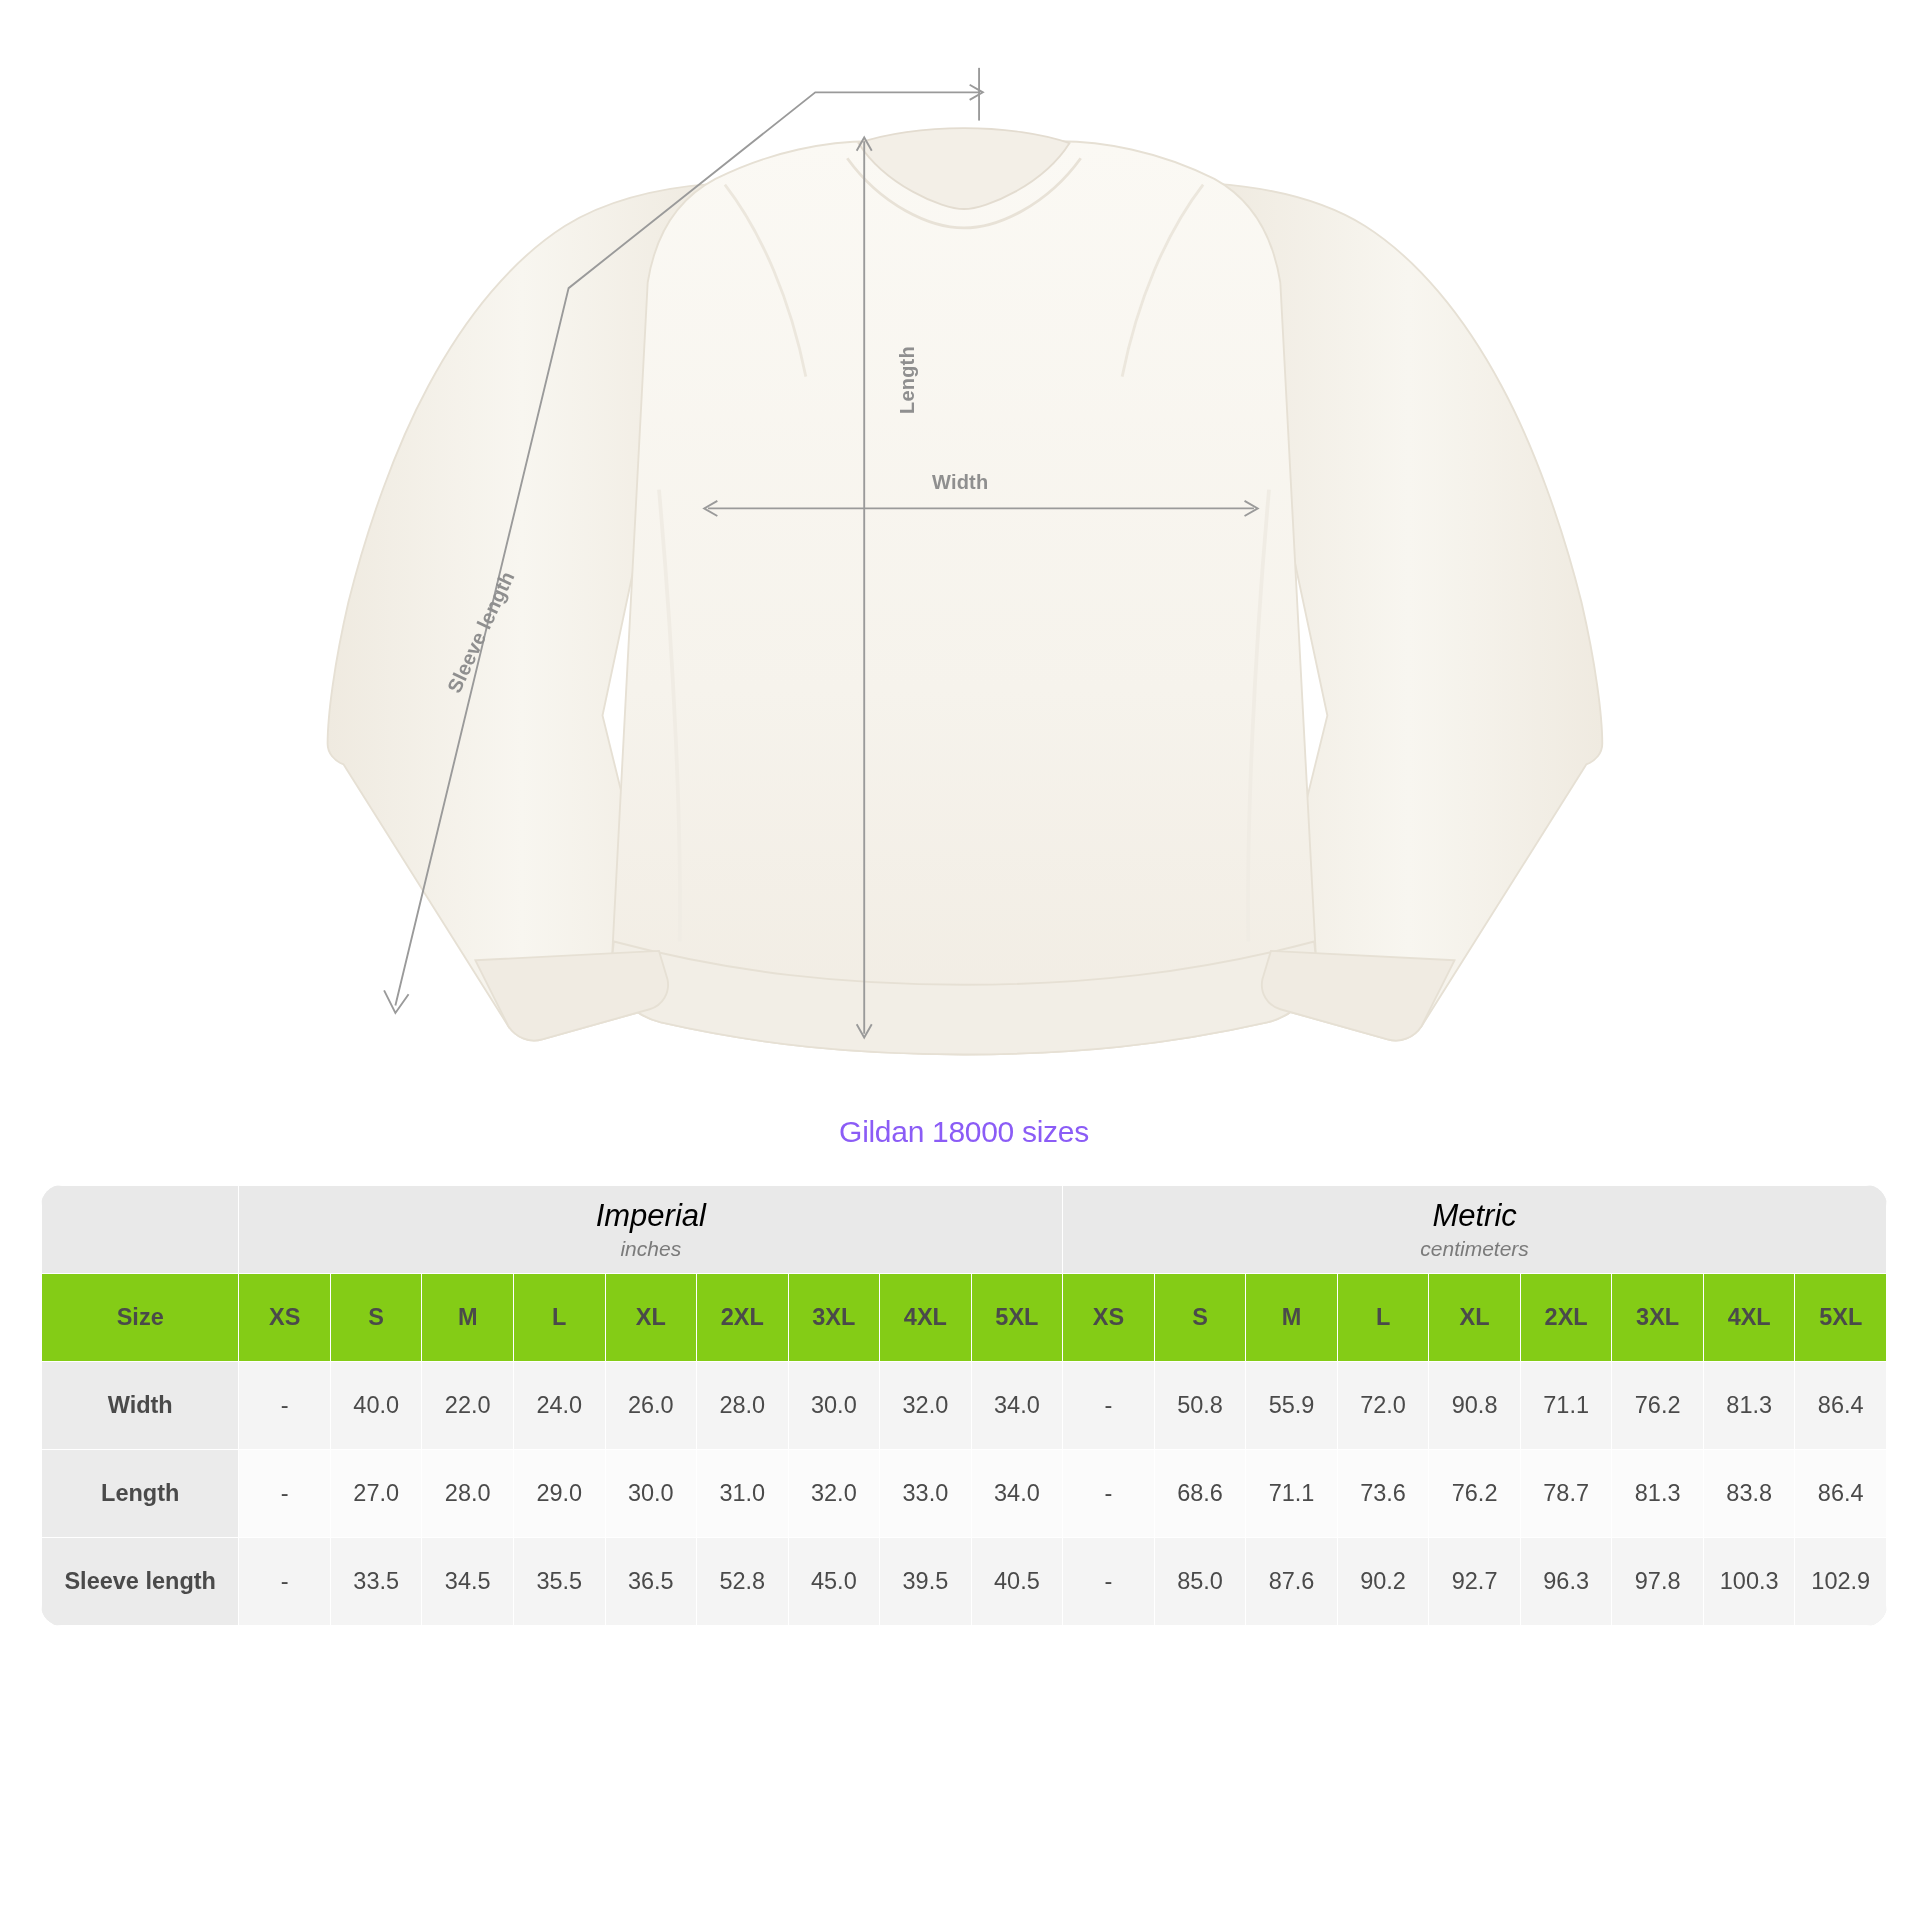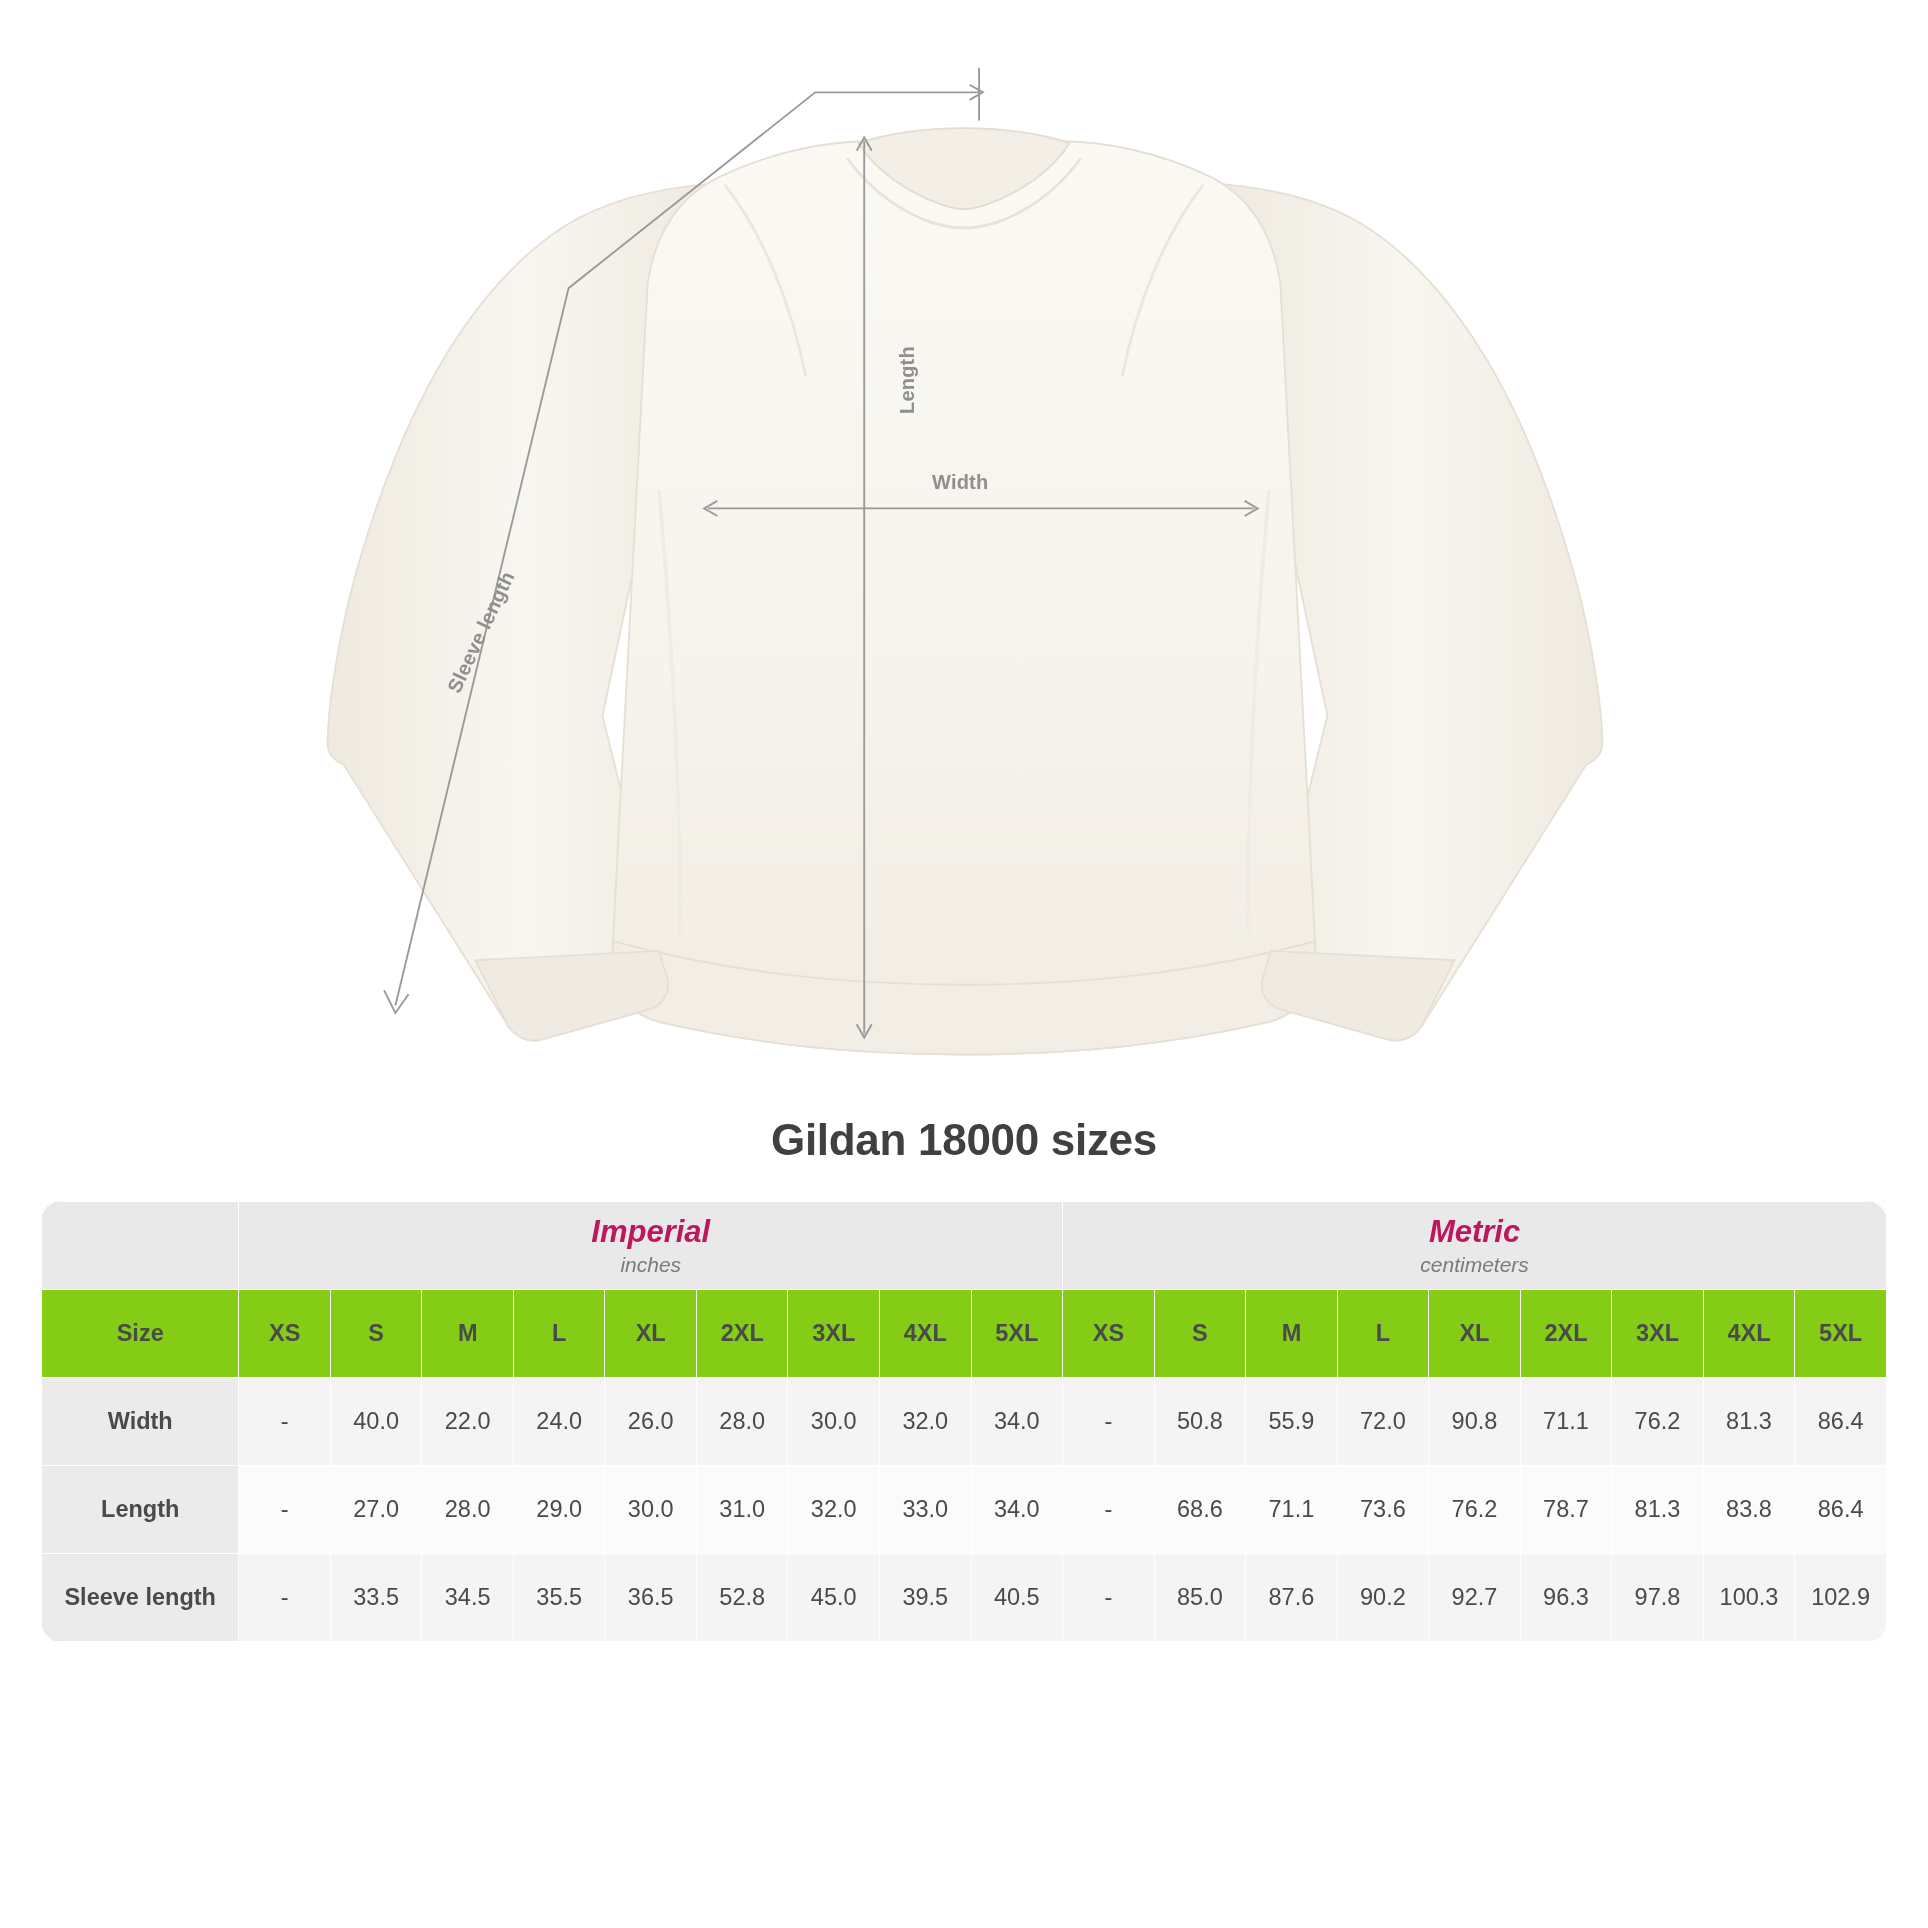--- a/index.html
+++ b/index.html
@@ -49,23 +49,23 @@
     transform-origin: left top;
   }
 
   
   .heading-block {
     width: 1928px;
     text-align: center;
     margin-top: 3.8px;
   }
   .chart-title {
-    font-size: 44px;
-    font-weight: bold;
-    color: #404040;
+    font-size: 30px;
+    font-weight: normal;
+    color: #8b5cf6;
     letter-spacing: -0.3px;
   }
   .chart-note {
     margin-top: 19px;
     font-size: 21px;
     font-style: italic;
     color: #6b6b6b;
   }
 
   
@@ -91,23 +91,23 @@
     padding: 0;
     height: 87px;
   }
   .unit-head td {
     height: 151px;
     background: #e9e9e9;
     border: none;
   }
   .unit-title {
     font-size: 31px;
-    font-weight: bold;
+    font-weight: normal;
     font-style: italic;
-    color: #be185d;
+    color: #000000;
   }
   .unit-sub {
     font-size: 21px;
     font-style: italic;
     color: #7b7b7b;
     margin-top: 3px;
   }
   .hdr-row td {
     background: #84cc16;
     font-weight: bold;

